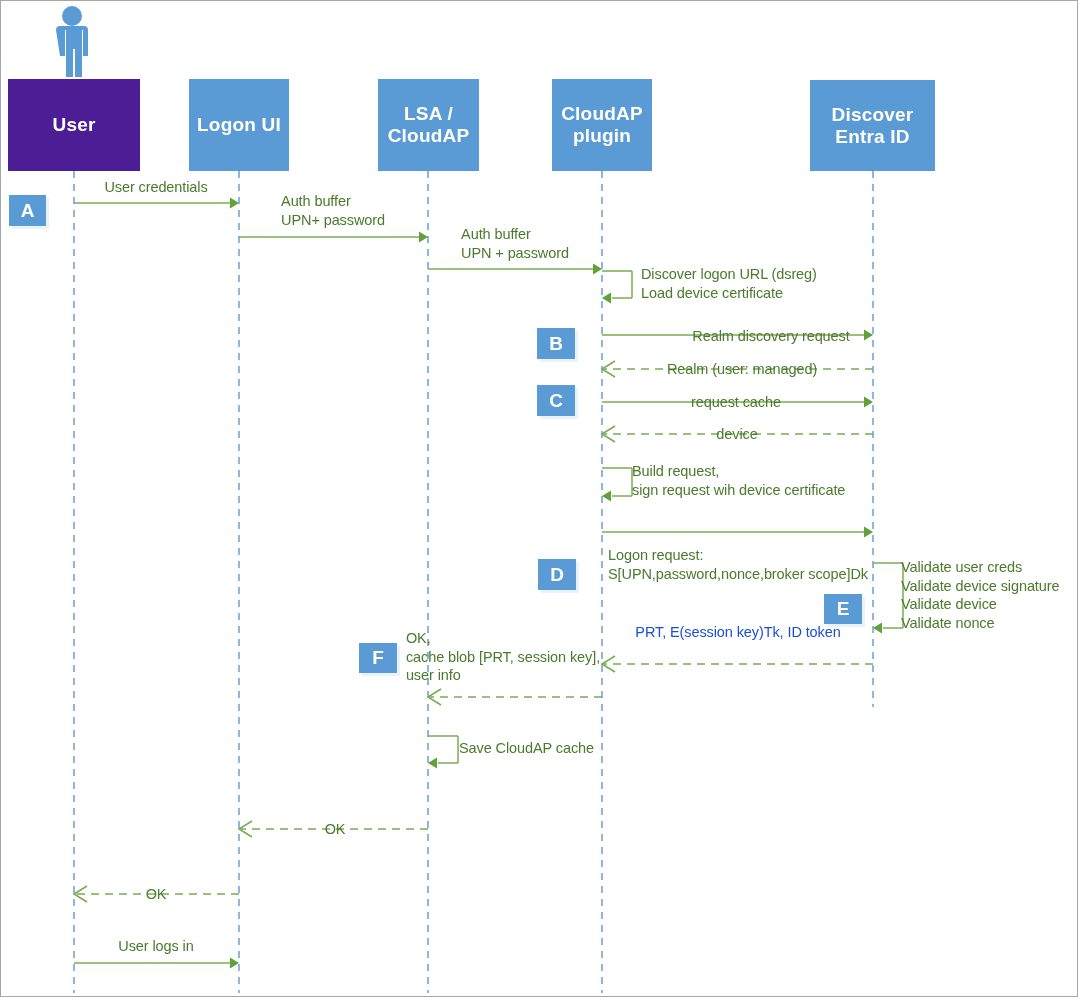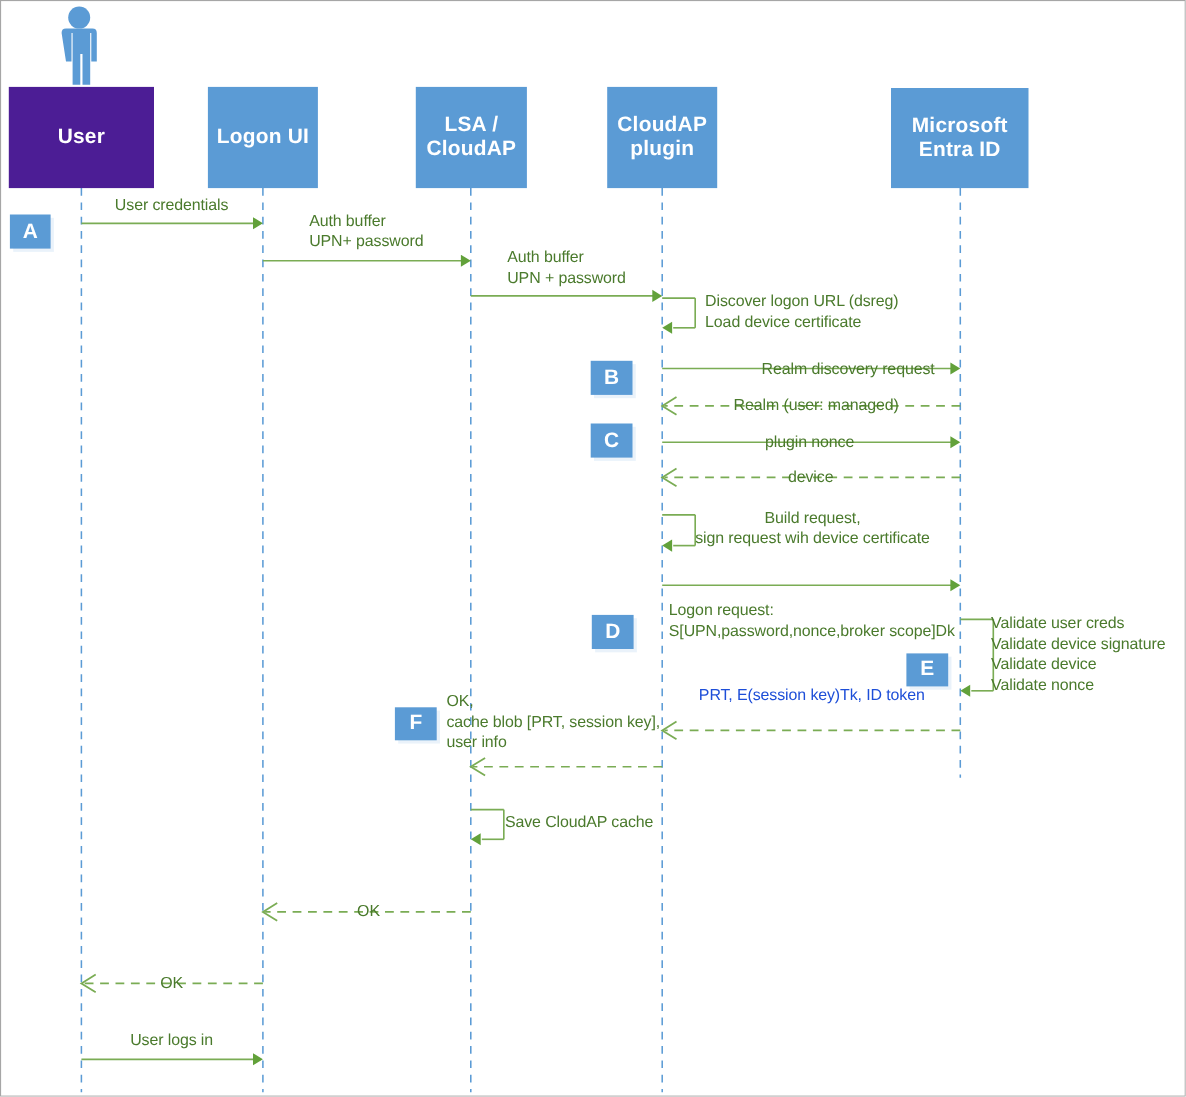--- a/index.html
+++ b/index.html
@@ -124,21 +124,21 @@
       </div>
       <div class="actor-box" style="left: 377px; top: 78px; width: 101px; height: 92px; background: rgb(91, 155, 213);">
         <span style="white-space: pre-line;">LSA /
 CloudAP</span>
       </div>
       <div class="actor-box" style="left: 551px; top: 78px; width: 100px; height: 92px; background: rgb(91, 155, 213);">
         <span style="white-space: pre-line;">CloudAP
 plugin</span>
       </div>
       <div class="actor-box" style="left: 809px; top: 79px; width: 125px; height: 91px; background: rgb(91, 155, 213);">
-        <span style="white-space: pre-line;">Microsoft
+        <span style="white-space: pre-line;">Discover
 Entra ID</span>
       </div>
     </div>
   <div id="badges">
       <div class="badge" style="left: 8px; top: 194px; width: 37px; height: 31px; background: rgb(91, 155, 213);">A</div>
       <div class="badge" style="left: 536px; top: 327px; width: 38px; height: 31px; background: rgb(91, 155, 213);">B</div>
       <div class="badge" style="left: 536px; top: 384px; width: 38px; height: 31px; background: rgb(91, 155, 213);">C</div>
       <div class="badge" style="left: 537px; top: 558px; width: 38px; height: 31px; background: rgb(91, 155, 213);">D</div>
       <div class="badge" style="left: 823px; top: 593px; width: 38px; height: 30px; background: rgb(91, 155, 213);">E</div>
       <div class="badge" style="left: 358px; top: 642px; width: 38px; height: 30px; background: rgb(91, 155, 213);">F</div>
@@ -146,23 +146,23 @@
   <div id="labels">
       <div class="msg c" style="left: 155px; top: 177px; color: rgb(74, 122, 44);">User credentials</div>
       <div class="msg c" style="left: 332px; top: 191px; color: rgb(74, 122, 44);">Auth buffer
 UPN+ password</div>
       <div class="msg c" style="left: 514px; top: 224px; color: rgb(74, 122, 44);">Auth buffer
 UPN + password</div>
       <div class="msg l" style="left: 640px; top: 264px; color: rgb(74, 122, 44);">Discover logon URL (dsreg)
 Load device certificate</div>
       <div class="msg c" style="left: 738px; top: 326px; color: rgb(74, 122, 44); margin-left: 32px;">Realm discovery request</div>
       <div class="msg c" style="left: 741px; top: 359px; color: rgb(74, 122, 44);">Realm (user: managed)</div>
-      <div class="msg c" style="left: 735px; top: 392px; color: rgb(74, 122, 44);">plugin nonce</div>
+      <div class="msg c" style="left: 735px; top: 392px; color: rgb(74, 122, 44);">request cache</div>
       <div class="msg c" style="left: 736px; top: 424px; color: rgb(74, 122, 44);">device</div>
-      <div class="msg l" style="left: 631px; top: 461px; color: rgb(74, 122, 44); text-align: center;">Build request,
+      <div class="msg l" style="left: 631px; top: 461px; color: rgb(74, 122, 44);">Build request,
 sign request wih device certificate</div>
       <div class="msg c" style="left: 737px; top: 545px; color: rgb(74, 122, 44);">Logon request:
 S[UPN,password,nonce,broker scope]Dk</div>
       <div class="msg l" style="left: 900px; top: 557px; color: rgb(74, 122, 44);">Validate user creds
 Validate device signature
 Validate device
 Validate nonce</div>
       <div class="msg c" style="left: 737px; top: 622px; color: #1d4ed8;">PRT, E(session key)Tk, ID token</div>
       <div class="msg c" style="left: 502px; top: 628px; color: rgb(74, 122, 44);">OK,
 cache blob [PRT, session key],

